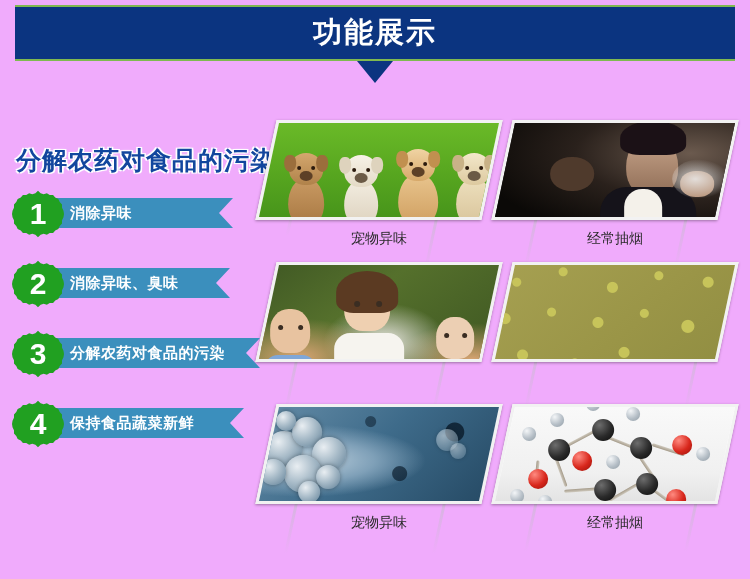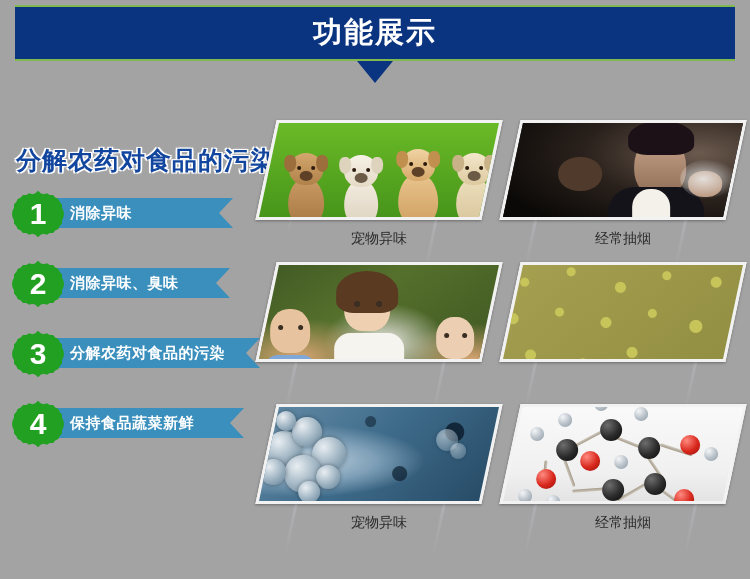--- a/index.html
+++ b/index.html
@@ -12,21 +12,21 @@
     background: #ffffff;
     font-family: "Liberation Sans", "DejaVu Sans", sans-serif;
     overflow: hidden;
     position: relative;
   }
 
   #page {
     position: relative;
     width: 750px;
     height: 579px;
-    background: #a3a3a3;
+    background: #f0abfc;
     overflow: hidden;
   }
 
   
   .banner {
     position: absolute;
     left: 15px;
     top: 5px;
     width: 720px;
     height: 56px;
@@ -155,21 +155,21 @@
     left: 262px;
     top: 120px;
     width: 488px;
     height: 440px;
   }
   .card {
     position: absolute;
     width: 226px;
   }
   .card.c-left  { left: 4px; }
-  .card.c-right { left: 248px; }
+  .card.c-right { left: 240px; }
   .card.row1 { top: 0px; }
   .card.row2 { top: 142px; }
   .card.row3 { top: 284px; }
 
   .photo-wrap {
     position: relative;
     width: 226px;
     height: 100px;
     transform: skewX(-12deg);
     overflow: hidden;

